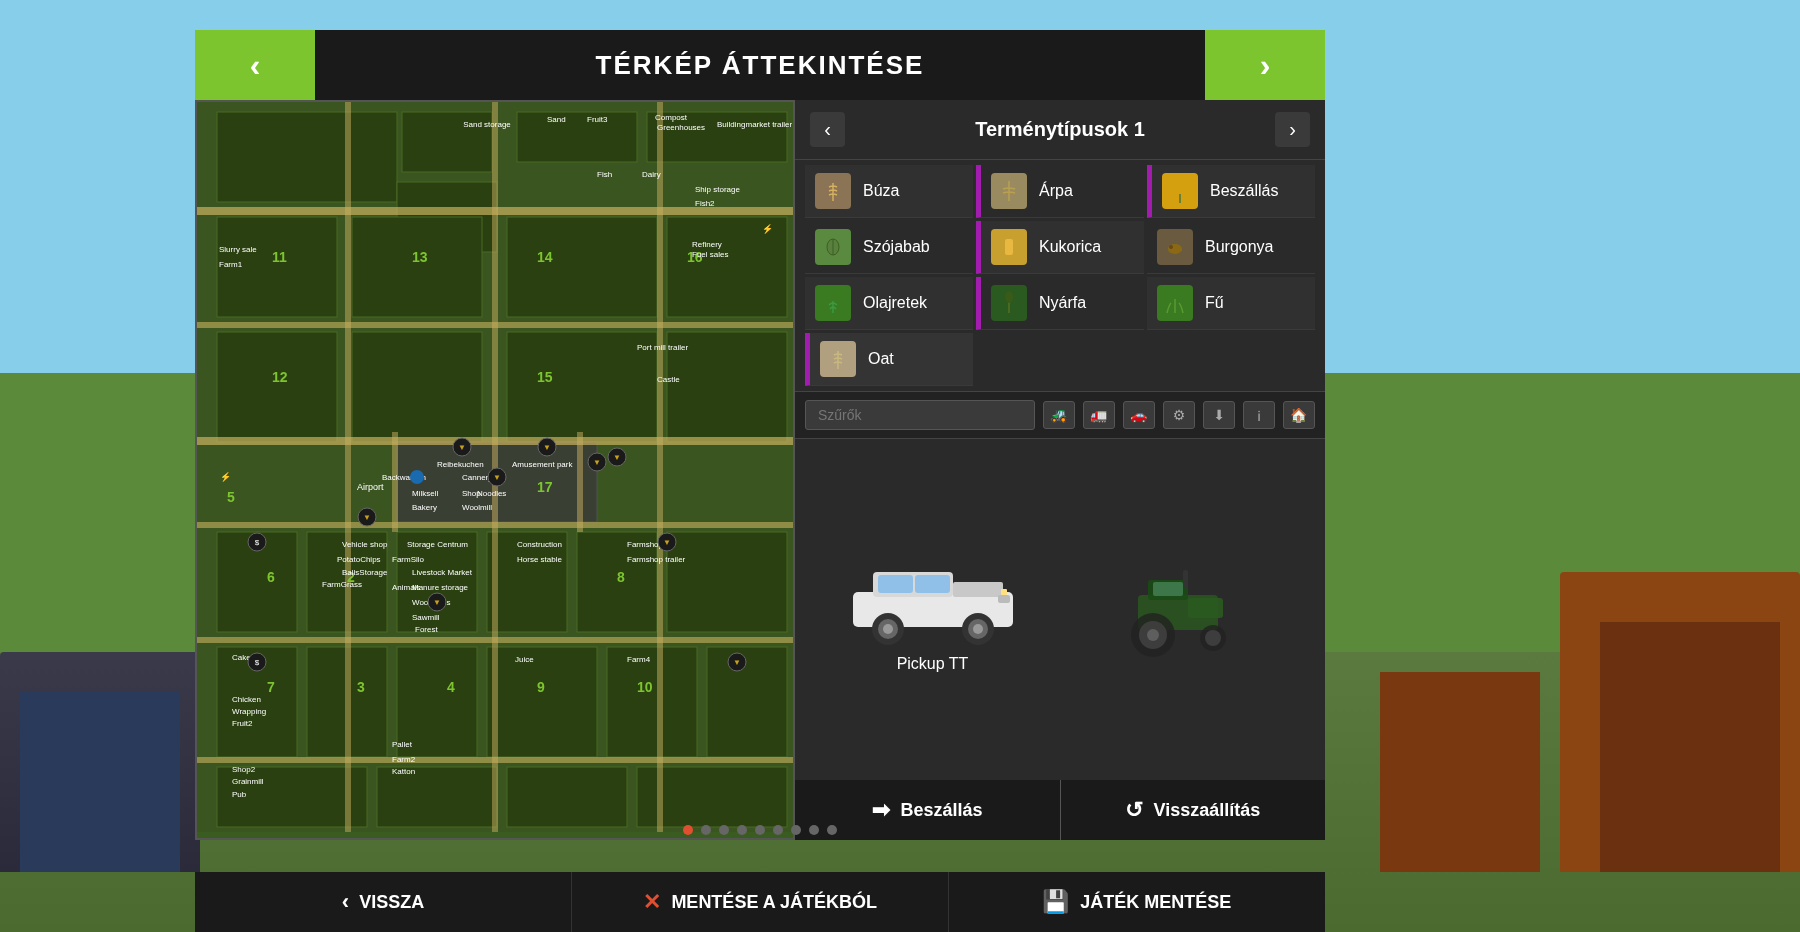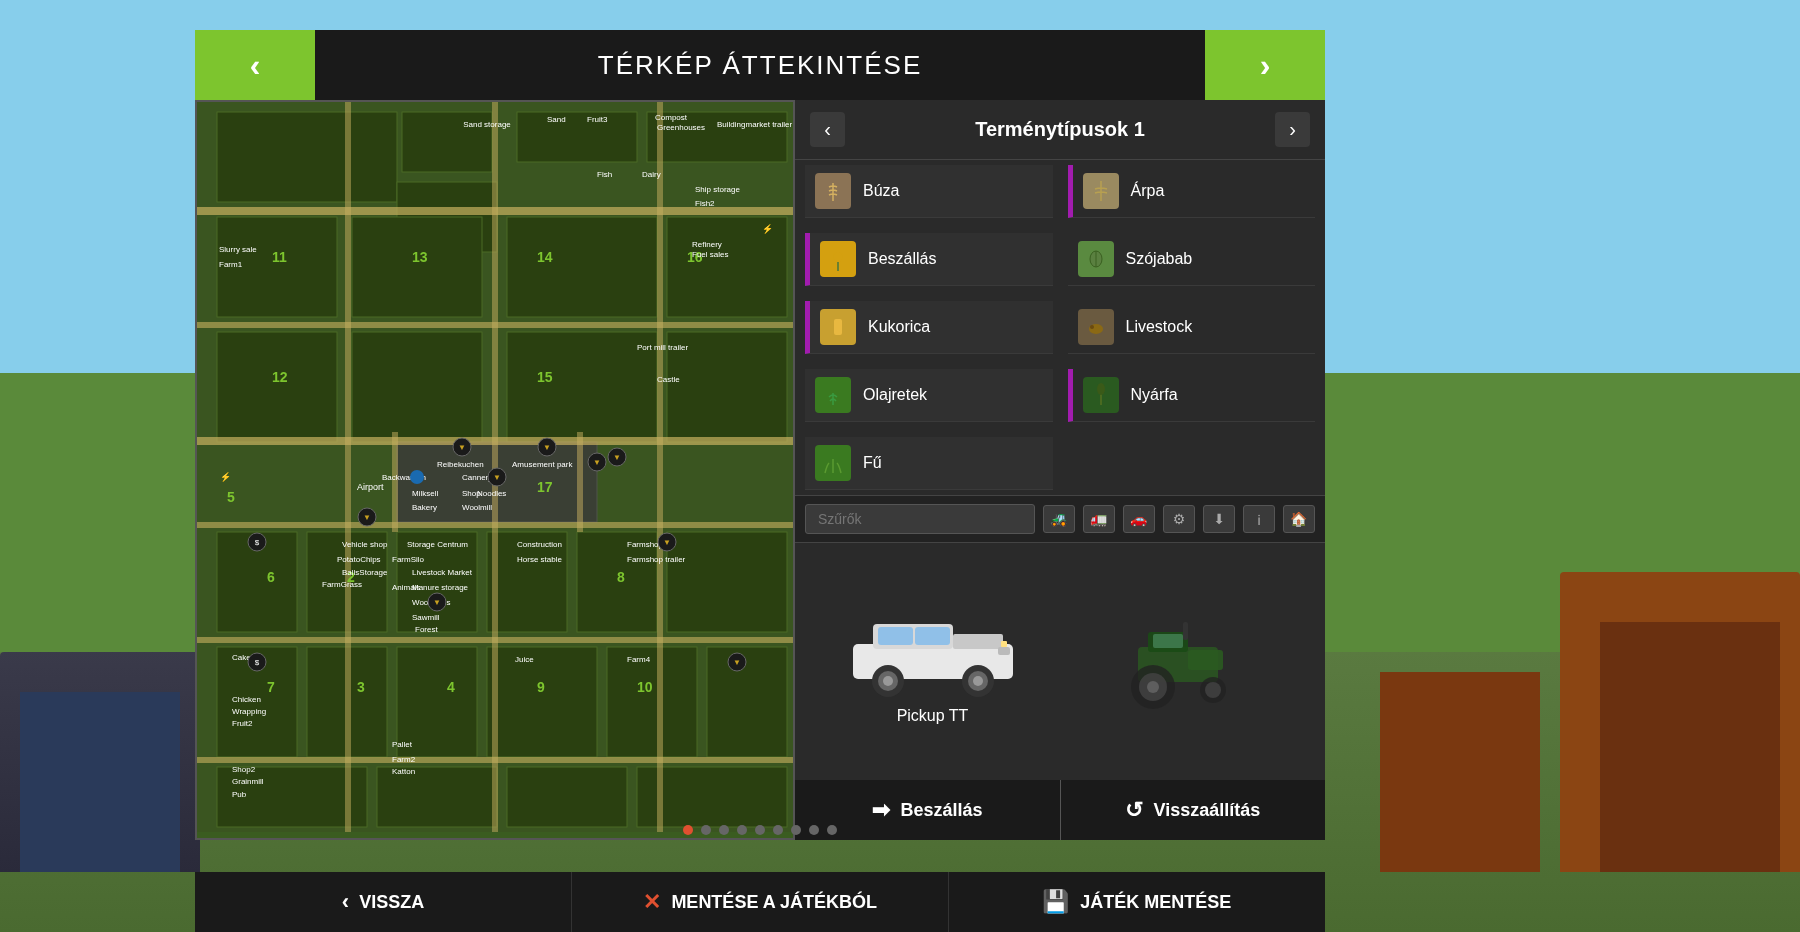--- a/index.html
+++ b/index.html
@@ -50,21 +50,21 @@
     }
 
     .header-title {
       flex: 1;
       background: #1a1a1a;
       display: flex;
       align-items: center;
       justify-content: center;
       color: white;
       font-size: 26px;
-      font-weight: normal;
+      font-weight: bold;
       letter-spacing: 2px;
     }
 
     
     .content-area {
       display: flex;
       height: calc(100% - 70px - 60px);
       width: 100%;
     }
 
@@ -118,22 +118,22 @@
       flex: 1;
       text-align: center;
       color: white;
       font-size: 20px;
       font-weight: bold;
     }
 
     
     .crop-grid {
       display: grid;
-      grid-template-columns: 1fr 1fr;
-      gap: 15px;
+      grid-template-columns: 1fr 1fr 1fr;
+      gap: 3px;
       padding: 5px 10px;
     }
 
     .crop-item {
       display: flex;
       align-items: center;
       padding: 8px 10px;
       gap: 12px;
       border-bottom: 1px solid #3a3a3a;
     }
@@ -600,21 +600,21 @@
           <span class="crop-name">Kukorica</span>
         </div>
 
         <div class="crop-item">
           <div class="crop-icon crop-icon-potato">
             <svg width="28" height="28" viewBox="0 0 28 28">
                 <ellipse cx="14" cy="16" rx="7" ry="5" fill="#8B6914"></ellipse>
                 <circle cx="10" cy="14" r="2" fill="#6a4a10"></circle>
               </svg>
           </div>
-          <span class="crop-name">Livestock</span>
+          <span class="crop-name">Burgonya</span>
         </div>
 
         <div class="crop-item">
           <div class="crop-icon crop-icon-grass">
             <svg width="28" height="28" viewBox="0 0 28 28">
                 <path d="M14 24 L14 12 M10 16 Q14 12 18 16 M11 20 Q14 16 17 20" stroke="#3a9a40" stroke-width="1.5" fill="none"></path>
               </svg>
           </div>
           <span class="crop-name">Olajretek</span>
         </div>
@@ -628,20 +628,28 @@
           <span class="crop-name">Nyárfa</span>
         </div>
 
         <div class="crop-item">
           <div class="crop-icon crop-icon-grass">
             <svg width="28" height="28" viewBox="0 0 28 28">
                 <path d="M6 24 Q8 16 10 14 M14 24 Q14 14 14 10 M22 24 Q20 16 18 14" stroke="#5a9a30" stroke-width="1.5" fill="none"></path>
               </svg>
           </div>
           <span class="crop-name">Fű</span>
+        </div>
+        <div class="crop-item right-col crop-item-oat">
+          <div class="crop-icon crop-icon-oat">
+            <svg width="28" height="28" viewBox="0 0 28 28">
+                <path d="M14 24 L14 6 M10 10 Q14 8 18 10 M10 14 Q14 12 18 14 M10 18 Q14 16 18 18" stroke="#c8b880" stroke-width="1.5" fill="none"></path>
+              </svg>
+          </div>
+          <span class="crop-name">Oat</span>
         </div>
       </div>
 
       <div class="filters-bar">
         <input type="text" class="filter-input" placeholder="Szűrők" style="">
         <div class="filter-icon">🚜</div>
         <div class="filter-icon">🚛</div>
         <div class="filter-icon">🚗</div>
         <div class="filter-icon">⚙</div>
         <div class="filter-icon">⬇</div>

